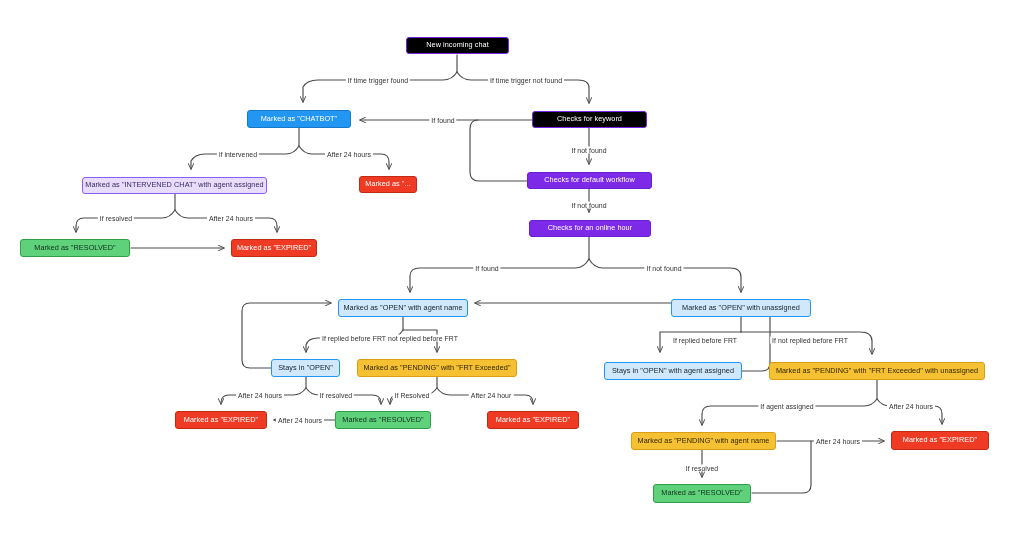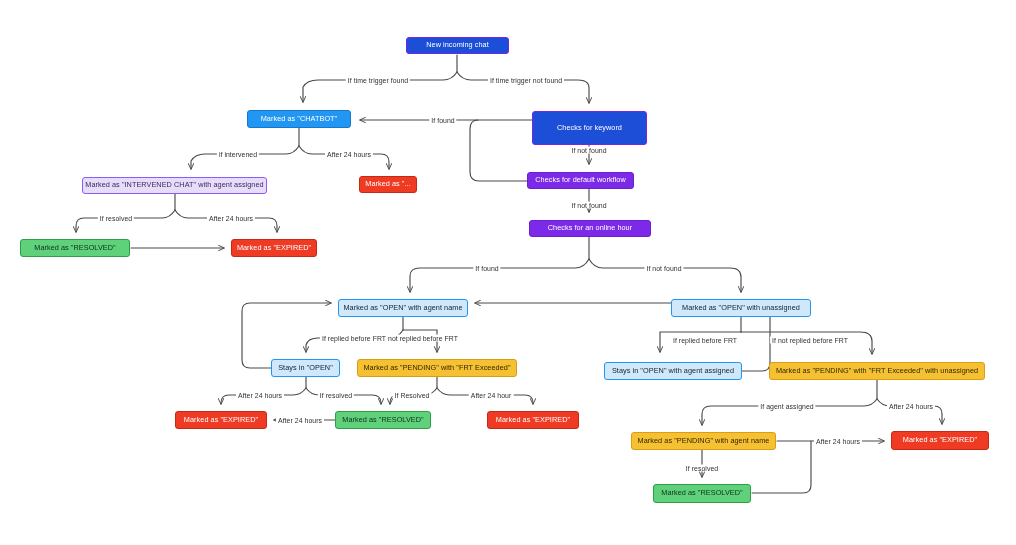--- a/index.html
+++ b/index.html
@@ -45,21 +45,21 @@
     font-size: 6.9px;
     color: #2f2f2f;
     background: #ffffff;
     white-space: nowrap;
     letter-spacing: 0.05px;
     padding: 0 2px;
     transform: translate(-50%, -50%);
   }
   
   .n-violet   { background:#7c2ae8; border-color:#6a1fd0; color:#ffffff; }
-  .n-violet2  { background:#1d4ed8; border-color:#7426e0; color:#ffffff; }
+  .n-violet2  { background:#000000; border-color:#7426e0; color:#ffffff; }
   .n-blue     { background:#2196f3; border-color:#1878c8; color:#ffffff; }
   .n-bluelite { background:#cfe8fb; border-color:#2196f3; color:#15212b; }
   .n-lilac    { background:#e8dcfb; border-color:#8b5cf6; color:#3b2a60; }
   .n-green    { background:#5ed17a; border-color:#2f9e48; color:#11301c; }
   .n-red      { background:#ef3b24; border-color:#c32a13; color:#ffffff; }
   .n-amber    { background:#f5c032; border-color:#d99e14; color:#332605; }
 </style>
 </head>
 <body>
 
@@ -135,25 +135,25 @@
   </svg>
 
   <div class="node n-violet2" style="left:406px;top:37px;width:103px;height:17px;">
     <span>New incoming chat</span>
   </div>
 
   <div class="node n-blue" style="left:247px;top:110px;width:104px;height:18px;">
     <span>Marked as "CHATBOT"</span>
   </div>
 
-  <div class="node n-violet2" style="left:532px;top:111px;width:115px;height:34px;">
+  <div class="node n-violet2" style="left:532px;top:111px;width:115px;height:17px;">
     <span>Checks for keyword</span>
   </div>
 
-  <div class="node n-violet" style="left:527px;top:172px;width:107px;height:17px;">
+  <div class="node n-violet" style="left:527px;top:172px;width:125px;height:17px;">
     <span>Checks for default workflow</span>
   </div>
 
   <div class="node n-violet" style="left:529px;top:220px;width:122px;height:17px;">
     <span>Checks for an online hour</span>
   </div>
 
   <div class="node n-lilac" style="left:82px;top:177px;width:185px;height:17px;">
     <span>Marked as "INTERVENED CHAT" with agent assigned</span>
   </div>

